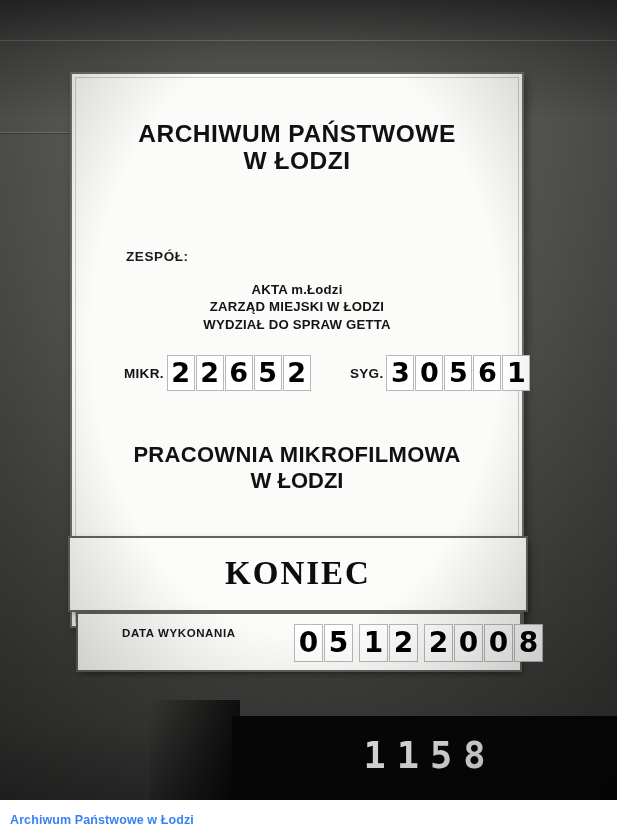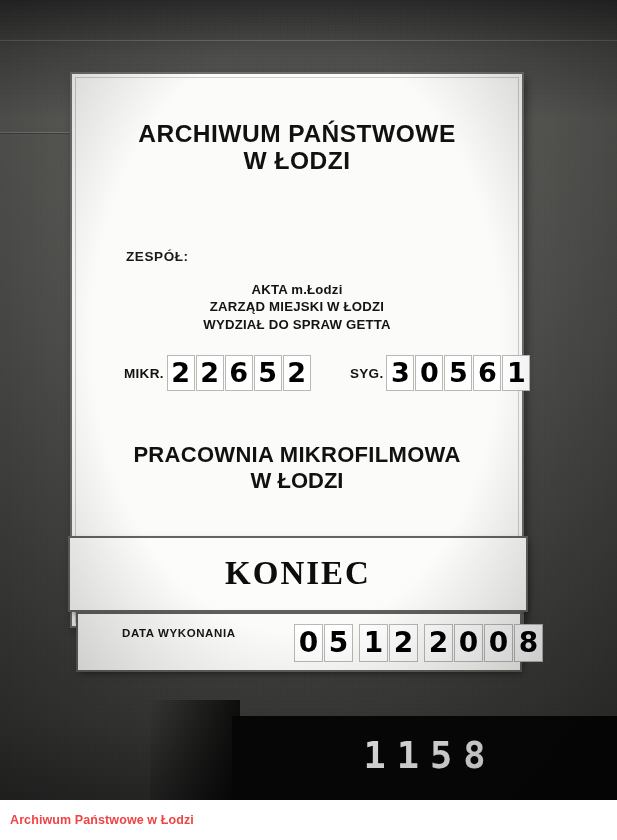--- a/index.html
+++ b/index.html
@@ -266,21 +266,21 @@
     right: 0;
     bottom: 0;
     height: 40px;
     background: #ffffff;
     display: flex;
     align-items: center;
   }
   .footer-text {
     font-size: 12.5px;
     font-weight: bold;
-    color: #ef4444;
+    color: #3b82f6;
     margin-left: 10px;
     letter-spacing: .1px;
   }
 
   
   .vignette {
     position: absolute;
     left: 0; right: 0; top: 0; height: 800px;
     pointer-events: none;
     background: radial-gradient(ellipse at 48% 42%, rgba(0,0,0,0) 45%, rgba(0,0,0,.38) 100%);

